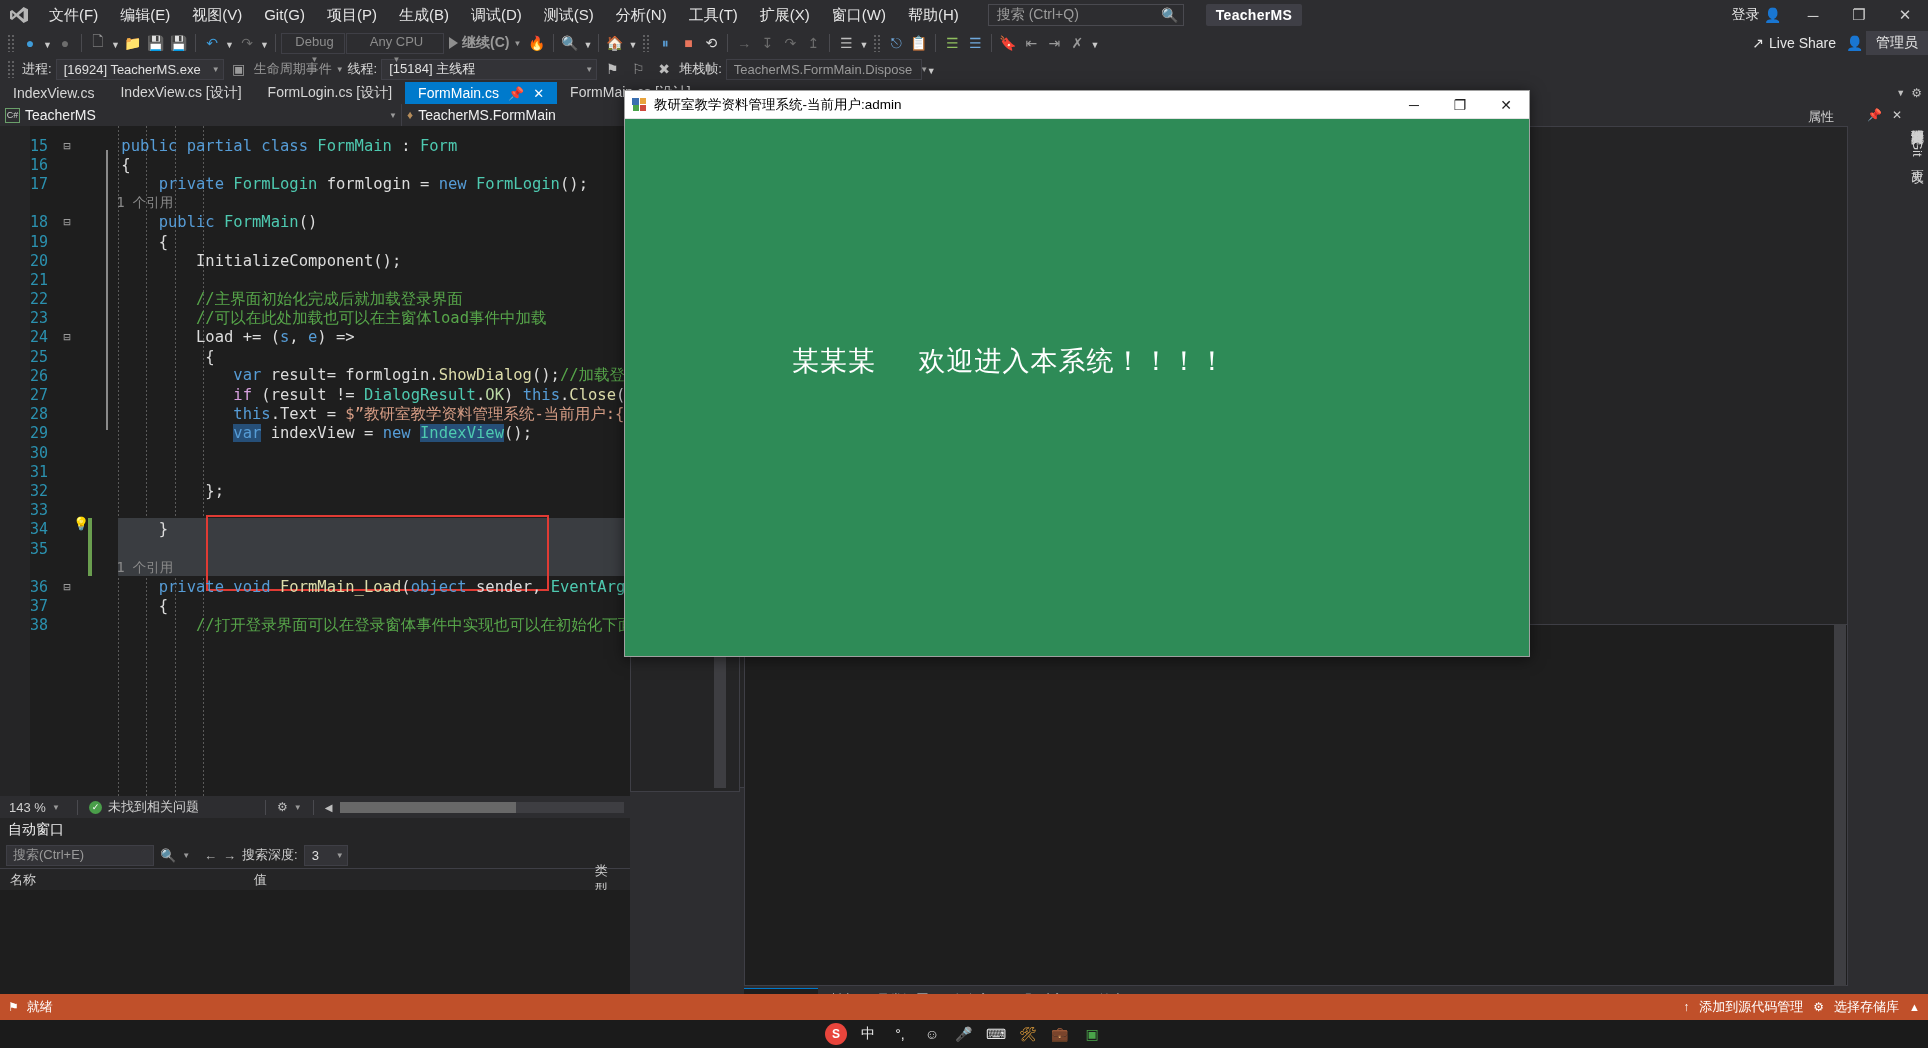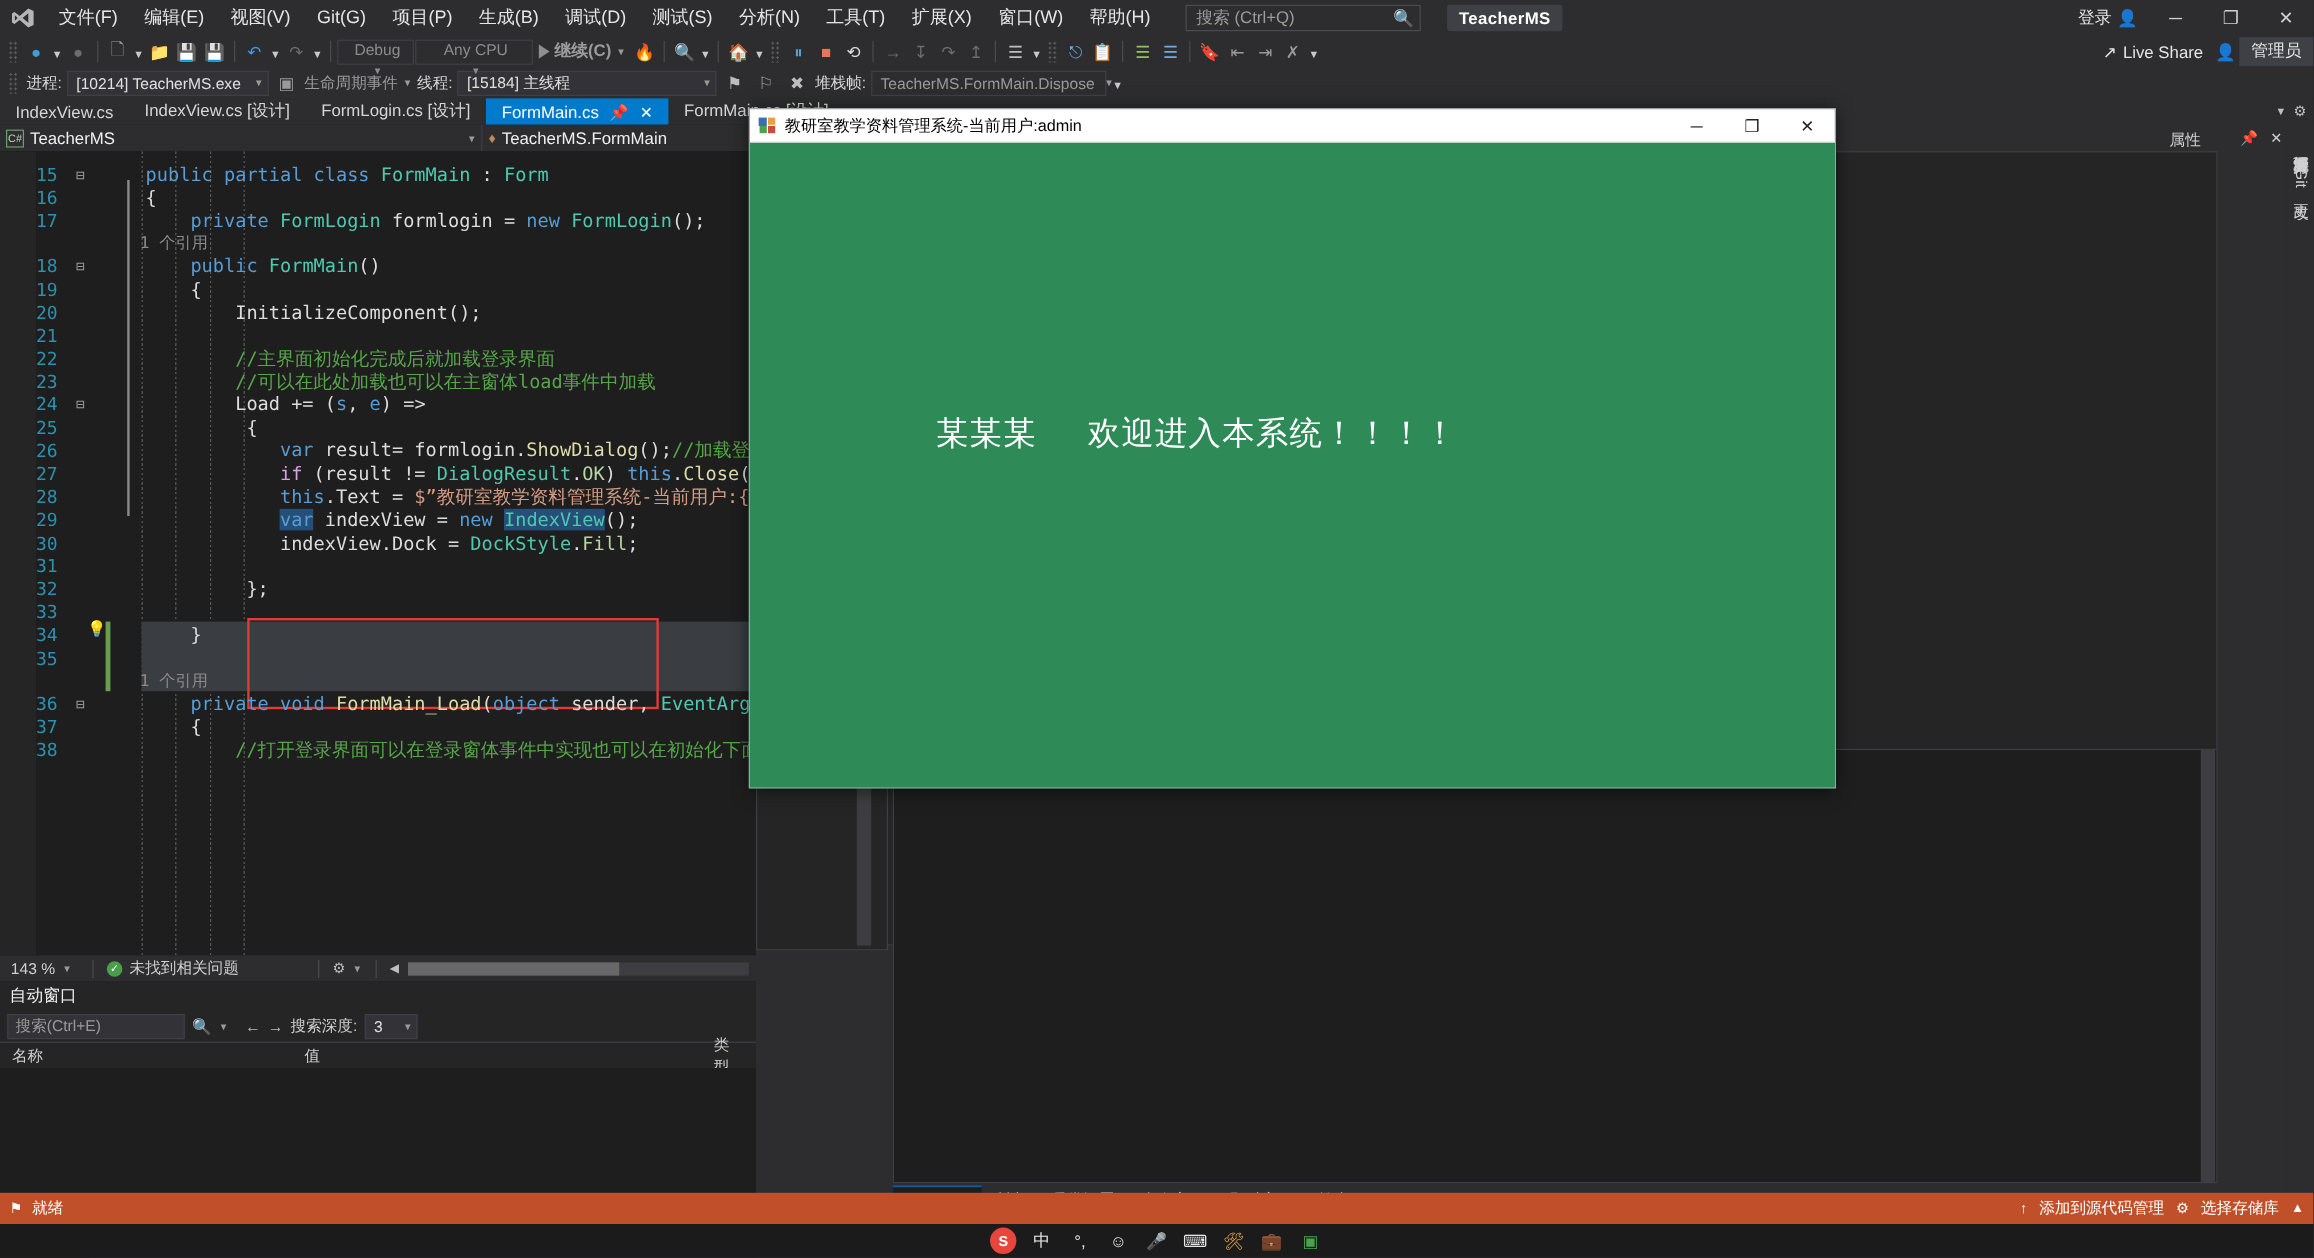--- a/index.html
+++ b/index.html
@@ -169,21 +169,21 @@
     background:#2e8b57; border:1px solid #a0a0a0; box-shadow:0 2px 14px rgba(0,0,0,.55);
     display:flex; flex-direction:column; z-index:50;
   }
   .appwin .wtitle {
     height:28px; background:#ffffff; display:flex; align-items:center; padding-left:7px; gap:7px;
     color:#000000; font-size:13.5px; border-bottom:1px solid #e2e2e2;
   }
   .appicon { width:15px;height:15px; position:relative; flex:0 0 15px; }
   .appwin .wbtns { margin-left:auto; display:flex; align-items:stretch; height:100%; }
   .appwin .wb { width:46px; display:flex; align-items:center; justify-content:center; color:#222; font-size:14px; }
-  .appbody { flex:1; position:relative; background:#2e8b57; }
+  .appbody { flex:1; position:relative; background:#2e8b57;margin-left:12px; }
   .welcome { position:absolute; left:155px; top:224px; color:#ffffff; font-size:27px; letter-spacing:1px; white-space:pre; }
 
   
   .bgpanel { position:absolute; background:#252526; border:1px solid #3f3f46; }
   .scroll-v { position:absolute; width:12px; background:#3e3e42; }
 </style>
 </head>
 <body>
 
 <div class="vs-root">
@@ -295,21 +295,21 @@
       <div class="signin" style="background:#3f3f46;padding:3px 10px;">
         <span>管理员</span>
       </div>
     </div>
   </div>
 
   <div class="toolbar2">
     <div class="grip"></div>
     <span class="lbl">进程:</span>
     <div class="combo2" style="width:168px;">
-      <span class="cv">[10214] TeacherMS.exe</span>
+      <span class="cv">[16924] TeacherMS.exe</span>
       <span class="ca" style="font-size:8px;color:#9a9a9a;">▼</span>
     </div>
     <div class="tbtn" style="color:#9a9a9a;">▣</div>
     <span class="lbl" style="color:#9a9a9a;">生命周期事件</span>
     <span class="ca" style="font-size:8px;color:#9a9a9a;">▼</span>
     <span class="lbl">线程:</span>
     <div class="combo2" style="width:216px;">
       <span class="cv">[15184] 主线程</span>
       <span class="ca" style="font-size:8px;color:#9a9a9a;">▼</span>
     </div>
@@ -468,21 +468,20 @@
 
           <div class="cl">
             <span class="ln">29</span>
             <span class="fold"></span>
             <span class="ctext code"><span class="pl">                </span><span class="kw sel">var</span><span class="pl"> indexView = </span><span class="kw">new</span><span class="pl"> </span><span class="ty sel">IndexView</span><span class="pl">();</span></span>
           </div>
 
           <div class="cl">
             <span class="ln">30</span>
             <span class="fold"></span>
-            <span class="ctext code"><span class="pl">                indexView.Dock = </span><span class="ty">DockStyle</span><span class="pl">.</span><span class="en">Fill</span><span class="pl">;</span></span>
           </div>
 
           <div class="cl">
             <span class="ln">31</span>
             <span class="fold"></span>
           </div>
 
           <div class="cl">
             <span class="ln">32</span>
             <span class="fold"></span>

